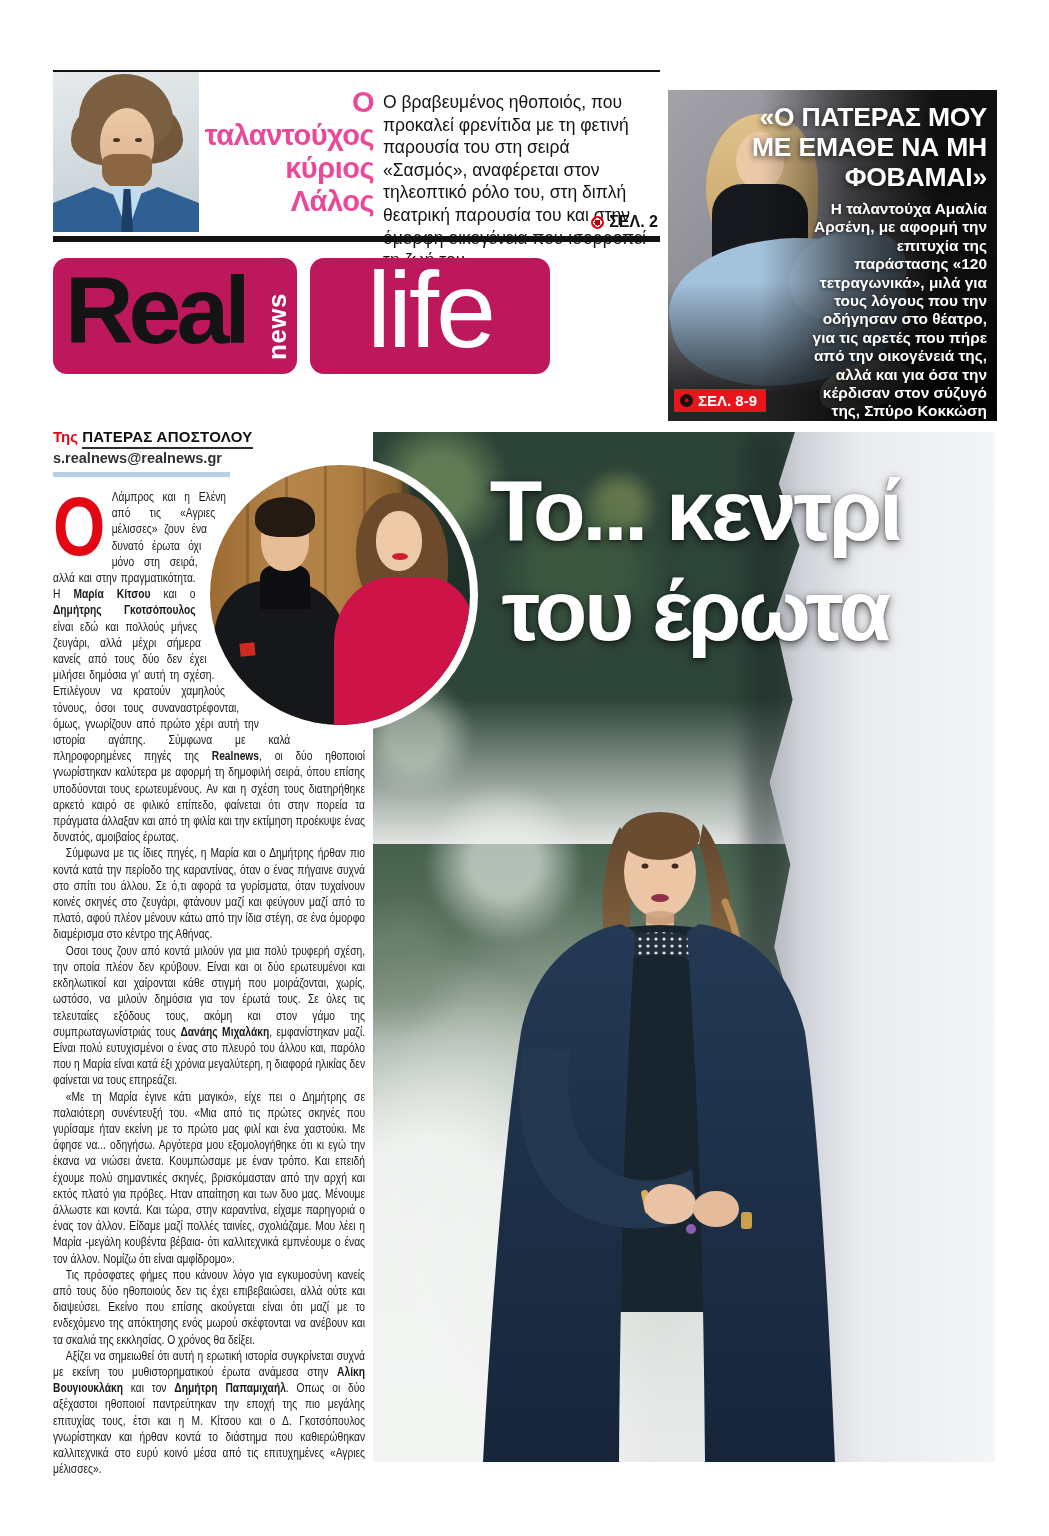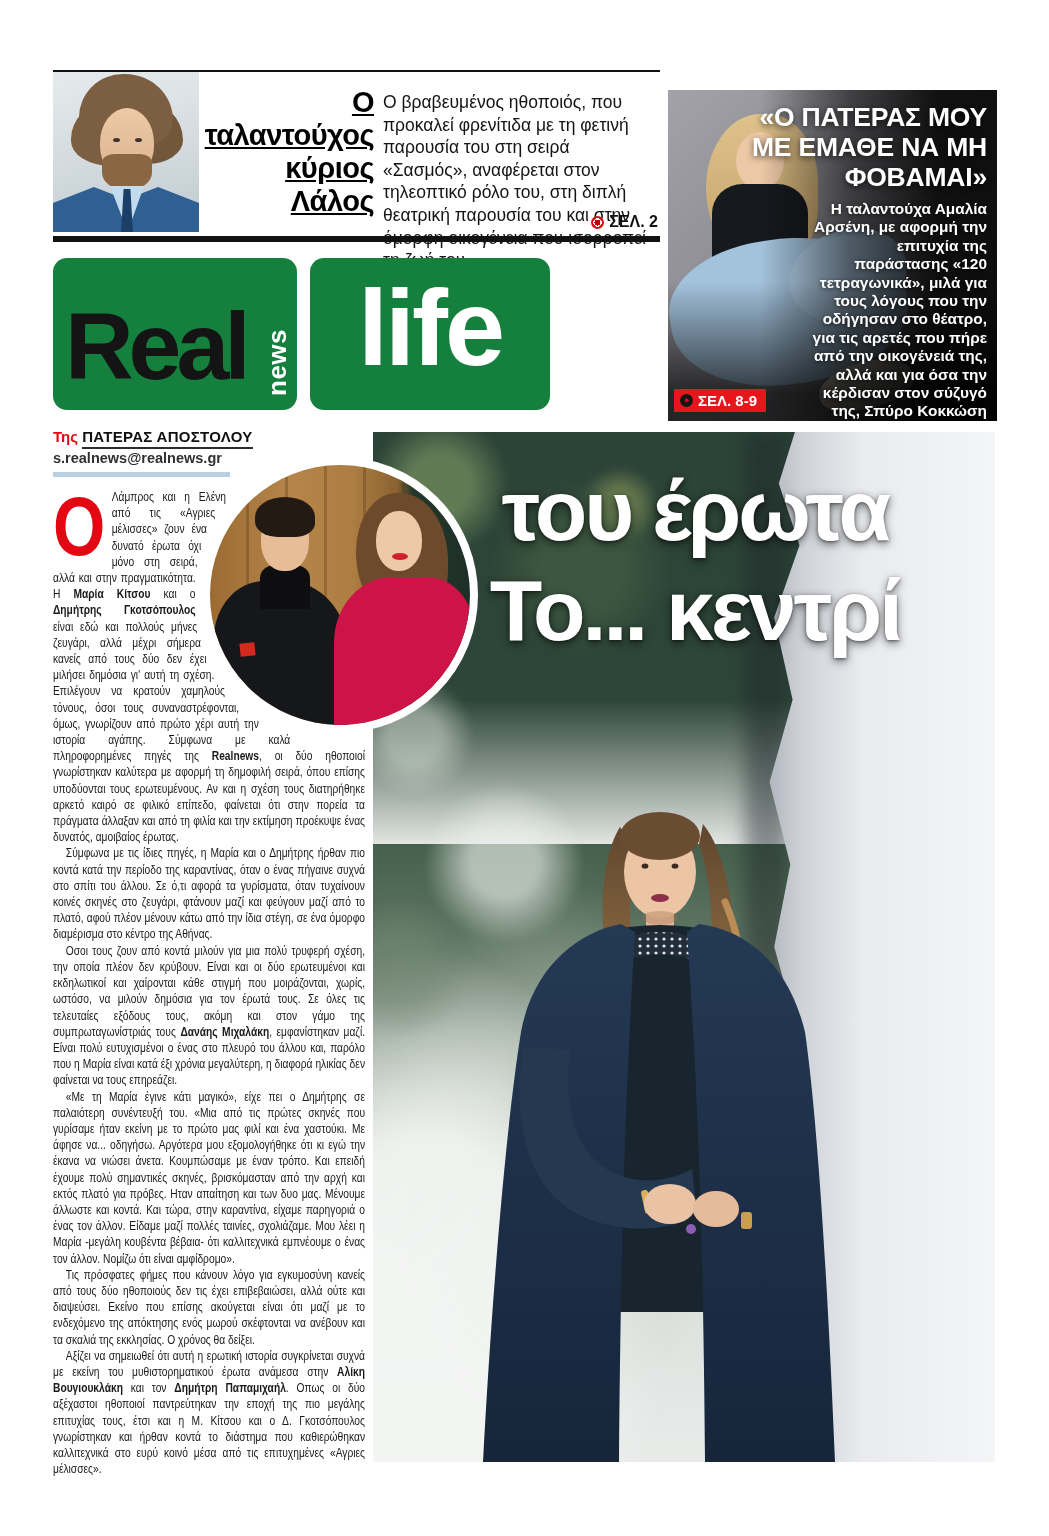--- a/index.html
+++ b/index.html
@@ -21,21 +21,21 @@
   .m-beard{position:absolute;left:49px;top:82px;width:50px;height:36px;background:#8a6742;
            border-radius:24% 24% 48% 48%;}
   .m-suit{position:absolute;left:0;top:110px;width:146px;height:50px;background:#306093;
           clip-path:polygon(0 42%,28% 10%,44% 28%,50% 62%,56% 28%,72% 10%,100% 42%,100% 100%,0 100%);}
   .m-shirt{position:absolute;left:57px;top:114px;width:34px;height:46px;background:#c3dbee;
            clip-path:polygon(0 0,100% 0,52% 100%);}
   .m-tie{position:absolute;left:68px;top:117px;width:12px;height:43px;background:#1c3f68;
          clip-path:polygon(22% 0,78% 0,100% 100%,0 100%);}
 
   .tl-headline{position:absolute;left:198px;top:86px;width:176px;text-align:right;
-               font-size:29px;line-height:33px;font-weight:bold;color:#000000;letter-spacing:-.5px;text-decoration:underline;}
+               font-size:29px;line-height:33px;font-weight:bold;color:#ec4899;letter-spacing:-.5px;}
   .tl-summary{position:absolute;left:383px;top:91px;width:274px;font-size:17.5px;line-height:22.6px;
               color:#141414;}
   .tl-pageref{position:absolute;left:480px;top:213px;width:178px;display:flex;justify-content:flex-end;
               align-items:center;gap:5px;font-size:16px;font-weight:bold;color:#111;}
   .ref-icon{width:13px;height:13px;border-radius:50%;flex:0 0 13px;
             background:radial-gradient(circle at 50% 50%,#b00009 0 3px,#ffffff 3px 4.2px,#e30613 4.2px 6.5px);}
 
   
   .tr-block{position:absolute;left:668px;top:72px;width:329px;height:331px;overflow:hidden;
             background:linear-gradient(135deg,#a2a2a8 0%,#8c8c93 40%,#66666d 100%);margin-top:18px;}
@@ -54,30 +54,30 @@
                font-size:26.5px;line-height:30px;font-weight:bold;letter-spacing:-.2px;
                text-shadow:0 2px 6px rgba(0,0,0,.65);}
   .tr-summary{position:absolute;right:10px;top:110px;width:186px;text-align:right;color:#fff;
               font-size:15.4px;line-height:18.4px;font-weight:bold;text-shadow:0 1px 4px rgba(0,0,0,.7);}
   .tr-badge{position:absolute;left:6px;top:299px;display:flex;align-items:center;gap:5px;
             background:#e8151c;color:#fff;font-weight:bold;font-size:15px;padding:3px 9px 3px 6px;}
   .ref-icon-dark{width:13px;height:13px;border-radius:50%;flex:0 0 13px;
             background:radial-gradient(circle at 50% 50%,#e30613 0 2px,#151515 2px 6.5px);}
 
   
-  .badge{position:absolute;top:258px;height:152px;background:#15803d;border-radius:14px;overflow:hidden;}
+  .badge{position:absolute;top:258px;height:116px;background:#be185d;border-radius:14px;overflow:hidden;}
   .badge-real{left:53px;width:244px;}
   .badge-life{left:310px;width:240px;}
   .real-word{position:absolute;left:12px;bottom:16px;font-size:95px;line-height:1;font-weight:bold;
              color:#141414;letter-spacing:-5px;}
   .news-word{position:absolute;right:4px;top:12px;bottom:14px;display:flex;align-items:center;
              writing-mode:vertical-rl;transform:rotate(180deg);font-size:26px;font-weight:bold;color:#fff;
              letter-spacing:.5px;}
   .life-word{position:absolute;left:50%;top:50%;transform:translate(-50%,-55%);font-size:108px;
-             font-weight:bold;color:#fff;letter-spacing:-3px;}
+             font-weight:normal;color:#fff;letter-spacing:-3px;}
 
   
   .byline{position:absolute;left:53px;top:428px;}
   .byline-line1{font-size:15px;}
   .byline-prefix{color:#e30613;font-weight:bold;margin-top:24px;}
   .byline-author{color:#101010;font-weight:bold;letter-spacing:.3px;border-bottom:2px solid #2c2c2c;
                  padding-bottom:2px;}
   .byline-email{font-size:14.5px;font-weight:bold;color:#303030;margin-top:5px;}
   .byline-bar{width:177px;height:5px;background:#b9d0e2;margin-top:6px;}
 
@@ -251,22 +251,22 @@
     <div class="cp-man-head"></div>
     <div class="cp-man-hair"></div>
     <div class="cp-pocket"></div>
     <div class="cp-woman-hair"></div>
     <div class="cp-woman-dress"></div>
     <div class="cp-woman-face"></div>
     <div class="cp-woman-lips"></div>
   </div>
 
   <div class="headline-main">
+    <div>Το... κεντρί</div>
     <div>του έρωτα</div>
-    <div>Το... κεντρί</div>
   </div>
 
   <div class="article-col">
     <div class="circle-spacer"></div>
     <span class="dropcap">Ο</span>
     <p class="first"><span>Λάμπρος και η Ελένη από τις «Αγριες μέλισσες» ζουν ένα δυνατό έρωτα όχι μόνο στη σειρά, αλλά και στην πραγματικότητα. Η </span><b>Μαρία Κίτσου</b><span> και ο </span><b>Δημήτρης Γκοτσόπουλος</b><span> είναι εδώ και πολλούς μήνες ζευγάρι, αλλά μέχρι σήμερα κανείς από τους δύο δεν έχει μιλήσει δημόσια γι' αυτή τη σχέση. Επιλέγουν να κρατούν χαμηλούς τόνους, όσοι τους συναναστρέφονται, όμως, γνωρίζουν από πρώτο χέρι αυτή την ιστορία αγάπης. Σύμφωνα με καλά πληροφορημένες πηγές της </span><b>Realnews</b><span>, οι δύο ηθοποιοί γνωρίστηκαν καλύτερα με αφορμή τη δημοφιλή σειρά, όπου επίσης υποδύονται τους ερωτευμένους. Αν και η σχέση τους διατηρήθηκε αρκετό καιρό σε φιλικό επίπεδο, φαίνεται ότι στην πορεία τα πράγματα άλλαξαν και από τη φιλία και την εκτίμηση προέκυψε ένας δυνατός, αμοιβαίος έρωτας.</span></p>
     <p><span>Σύμφωνα με τις ίδιες πηγές, η Μαρία και ο Δημήτρης ήρθαν πιο κοντά κατά την περίοδο της καραντίνας, όταν ο ένας πήγαινε συχνά στο σπίτι του άλλου. Σε ό,τι αφορά τα γυρίσματα, όταν τυχαίνουν κοινές σκηνές στο ζευγάρι, φτάνουν μαζί και φεύγουν μαζί από το πλατό, αφού πλέον μένουν κάτω από την ίδια στέγη, σε ένα όμορφο διαμέρισμα στο κέντρο της Αθήνας.</span></p>
     <p><span>Οσοι τους ζουν από κοντά μιλούν για μια πολύ τρυφερή σχέση, την οποία πλέον δεν κρύβουν. Είναι και οι δύο ερωτευμένοι και εκδηλωτικοί και χαίρονται κάθε στιγμή που μοιράζονται, χωρίς, ωστόσο, να μιλούν δημόσια για τον έρωτά τους. Σε όλες τις τελευταίες εξόδους τους, ακόμη και στον γάμο της συμπρωταγωνίστριάς τους </span><b>Δανάης Μιχαλάκη</b><span>, εμφανίστηκαν μαζί. Είναι πολύ ευτυχισμένοι ο ένας στο πλευρό του άλλου και, παρόλο που η Μαρία είναι κατά έξι χρόνια μεγαλύτερη, η διαφορά ηλικίας δεν φαίνεται να τους επηρεάζει.</span></p>
     <p><span>«Με τη Μαρία έγινε κάτι μαγικό», είχε πει ο Δημήτρης σε παλαιότερη συνέντευξή του. «Μια από τις πρώτες σκηνές που γυρίσαμε ήταν εκείνη με το πρώτο μας φιλί και ένα χαστούκι. Με άφησε να... οδηγήσω. Αργότερα μου εξομολογήθηκε ότι κι εγώ την έκανα να νιώσει άνετα. Κουμπώσαμε με έναν τρόπο. Και επειδή έχουμε πολύ σημαντικές σκηνές, βρισκόμασταν από την αρχή και εκτός πλατό για πρόβες. Ηταν απαίτηση και των δυο μας. Μένουμε άλλωστε και κοντά. Και τώρα, στην καραντίνα, είχαμε παρηγοριά ο ένας τον άλλον. Είδαμε μαζί πολλές ταινίες, σχολιάζαμε. Μου λέει η Μαρία -μεγάλη κουβέντα βέβαια- ότι καλλιτεχνικά εμπνέουμε ο ένας τον άλλον. Νομίζω ότι είναι αμφίδρομο».</span></p>
     <p><span>Τις πρόσφατες φήμες που κάνουν λόγο για εγκυμοσύνη κανείς από τους δύο ηθοποιούς δεν τις έχει επιβεβαιώσει, αλλά ούτε και διαψεύσει. Εκείνο που επίσης ακούγεται είναι ότι μαζί με το ενδεχόμενο της απόκτησης ενός μωρού σκέφτονται να ανέβουν και τα σκαλιά της εκκλησίας. Ο χρόνος θα δείξει.</span></p>

